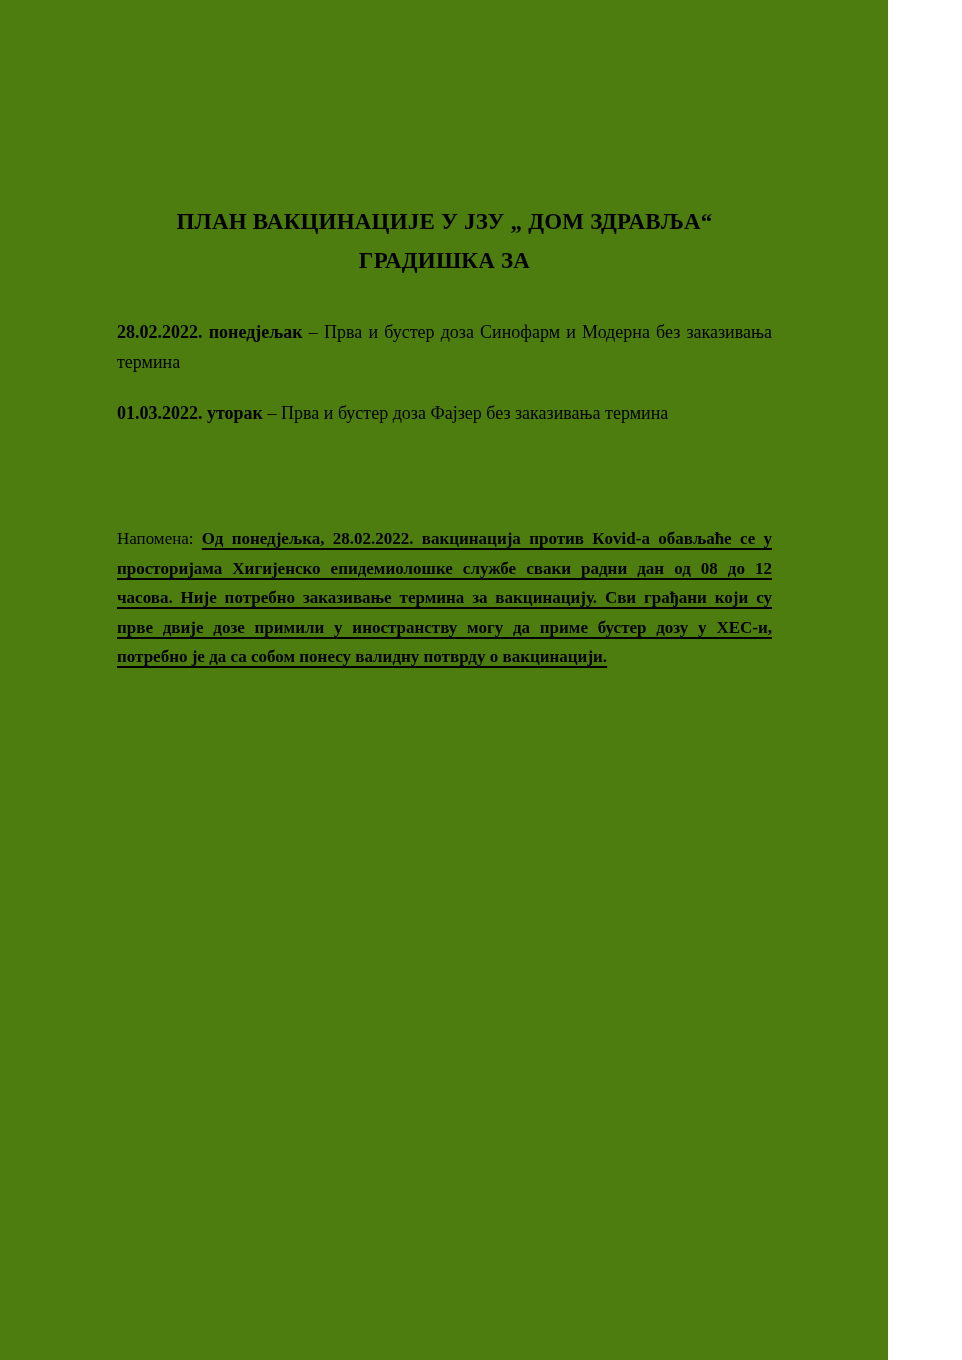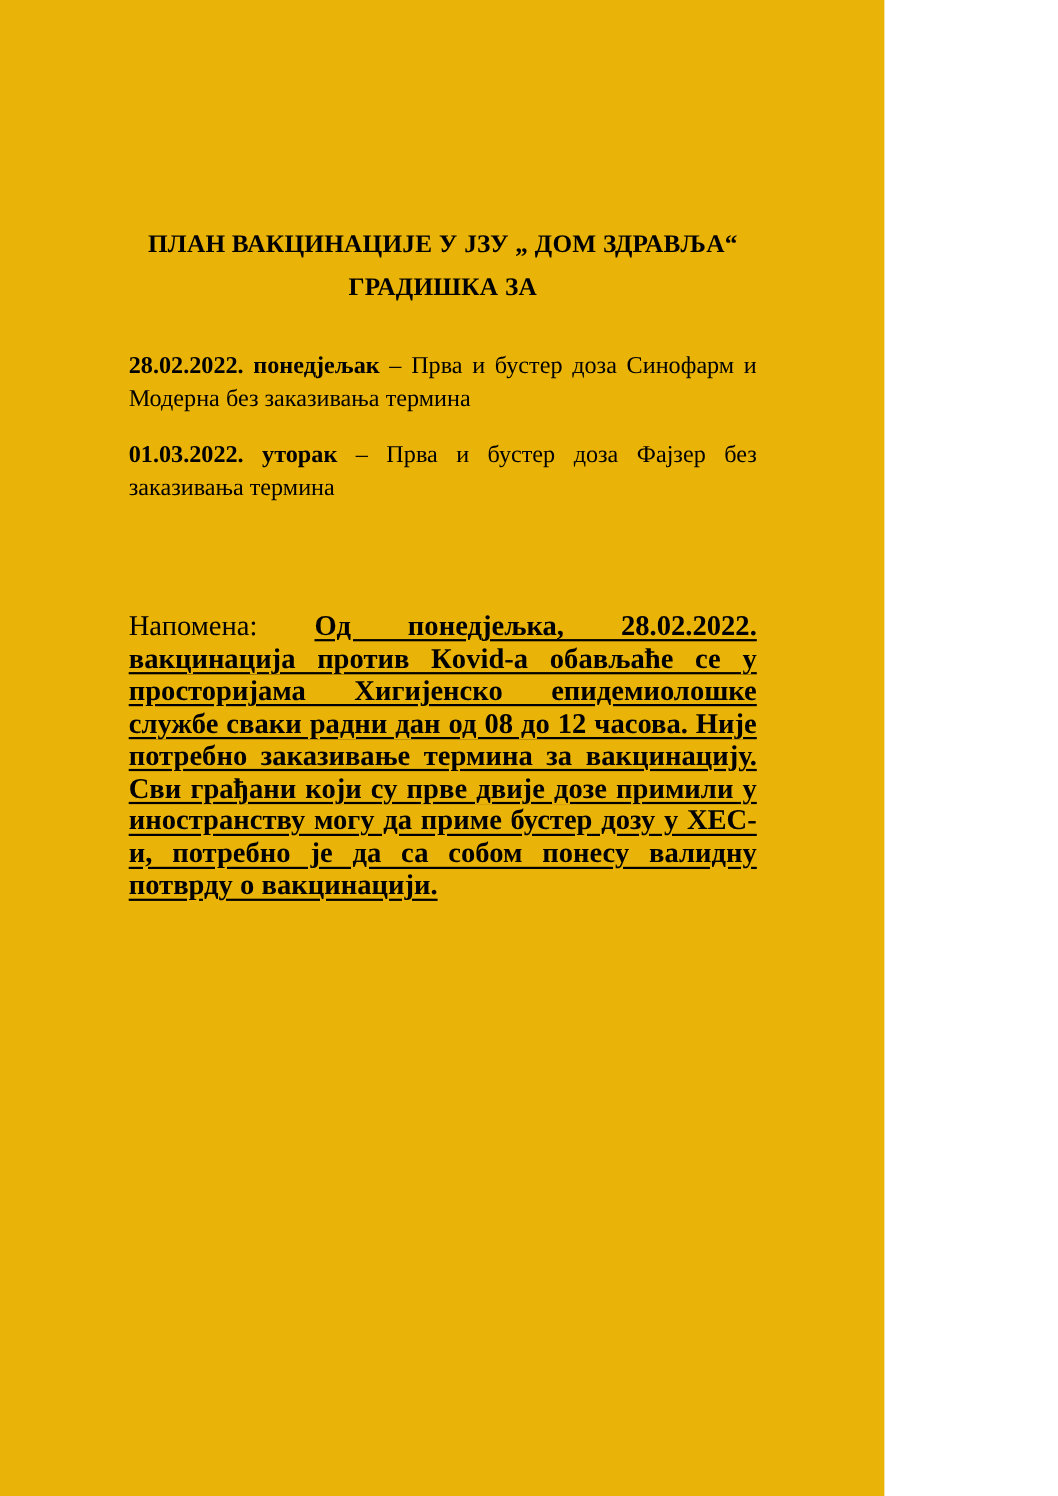--- a/index.html
+++ b/index.html
@@ -2,49 +2,49 @@
 <html><head>
 <meta charset="utf-8">
 <style>
   html, body {
     margin: 0;
     padding: 0;
     background: #ffffff;
   }
   .page {
     position: relative;
-    width: 804px;
+    width: 888px;
     height: 1360px;
-    background: #eab308;
+    background: #4d7c0f;
     color: #000000;
     font-family: "Liberation Serif", "DejaVu Serif", serif;
     overflow: hidden;
   }
   .content {
     padding: 202px 116px 0 117px; 
   }
   .title {
     font-size: 23px;
     font-weight: bold;
     text-align: center;
     line-height: 39px;
     margin: 0 0 37px 0;
     letter-spacing: 0.2px;
   }
   .entry {
-    font-size: 22px;
+    font-size: 18px;
     line-height: 30px;
     text-align: justify;
     margin: 0 0 21px 0;
   }
   .entry .date {
     font-weight: bold;
   }
   .note {
-    font-size: 26px;
+    font-size: 17px;
     line-height: 29.5px;
     text-align: justify;
     margin: 96px 0 0 0;
   }
   .note-text {
     font-weight: bold;
     text-decoration: underline;
     text-decoration-thickness: 2px;
     text-underline-offset: 4px;
   }

